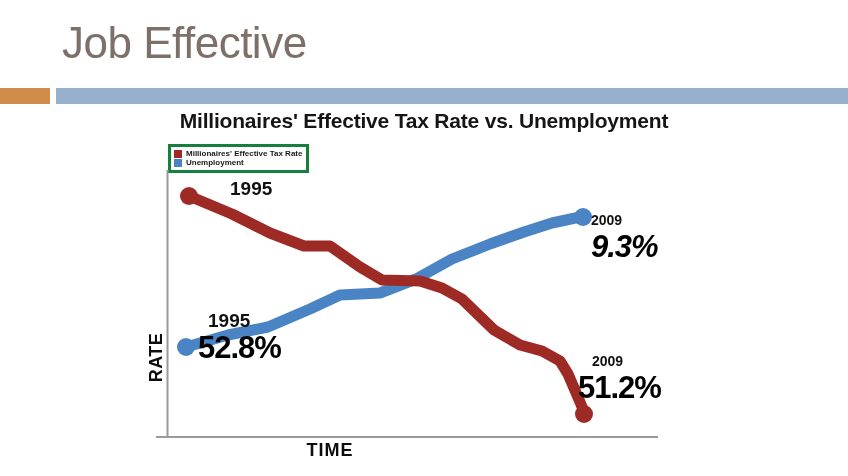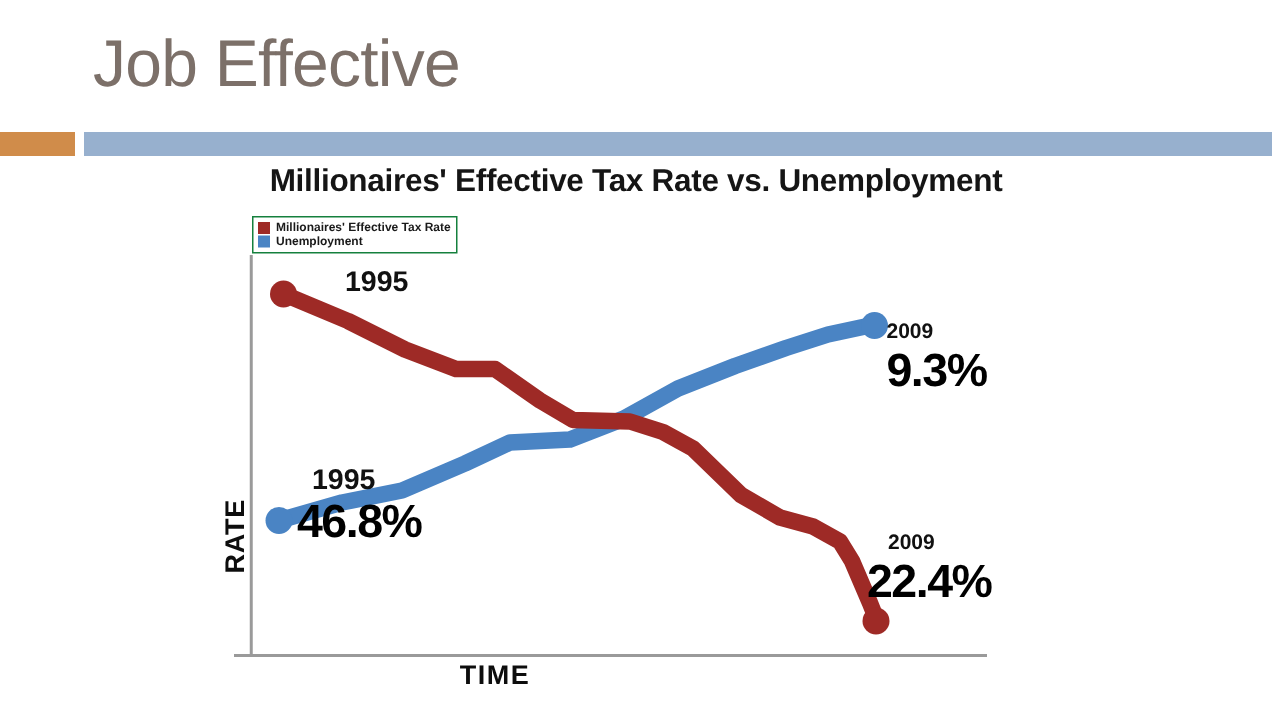--- a/index.html
+++ b/index.html
@@ -63,21 +63,21 @@
     font-weight: bold;
     color: #151515;
     letter-spacing: -0.2px;
   }
 
   
   #chart-legend {
     position: absolute;
     left: 168px;
     top: 40px;
-    border: 1px solid #15803d;
+    border: 3px solid #15803d;
     background: #ffffff;
     padding: 2px 4px 2px 3px;
     line-height: 1.18;
   }
   .legend-row {
     display: flex;
     align-items: center;
     white-space: nowrap;
   }
   .legend-swatch {
@@ -143,21 +143,21 @@
     color: #000000;
     letter-spacing: -1px;
     line-height: 1.02;
   }
   #callout-tax-1995 { left: 196px; top: 74px; }
   #callout-tax-1995 .cal-year { margin-left: 34px; }
   #callout-unemp-1995 { left: 198px; top: 206px; }
   #callout-unemp-1995 .cal-year { margin-left: 10px; }
   #callout-unemp-2009 { left: 591px; top: 108px; }
   #callout-unemp-2009 .cal-year { font-size: 14px; margin-left: 0px; }
-  #callout-unemp-2009 .cal-value { margin-top: 3px; }
+  #callout-unemp-2009 .cal-value { margin-top: 3px; font-style: italic; }
   #callout-tax-2009  { left: 578px; top: 249px; }
   #callout-tax-2009 .cal-year { font-size: 14px; margin-left: 14px; }
   #callout-tax-2009 .cal-value { margin-top: 3px; }
 </style>
 </head>
 <body>
 
 <div id="slide-title">Job Effective</div>
 
 <div id="accent-bar-orange"></div>
@@ -194,26 +194,26 @@
 
   <div id="axis-title-rate">RATE</div>
   <div id="axis-title-time">TIME</div>
 
   <div class="callout" id="callout-tax-1995">
     <span class="cal-year">1995</span>
   </div>
 
   <div class="callout" id="callout-unemp-1995">
     <span class="cal-year">1995</span>
-    <span class="cal-value">46.8%</span>
+    <span class="cal-value">52.8%</span>
   </div>
 
   <div class="callout" id="callout-unemp-2009">
     <span class="cal-year">2009</span>
     <span class="cal-value">9.3%</span>
   </div>
 
   <div class="callout" id="callout-tax-2009">
     <span class="cal-year">2009</span>
-    <span class="cal-value">22.4%</span>
+    <span class="cal-value">51.2%</span>
   </div>
 
 </div>
 
 </body></html>

